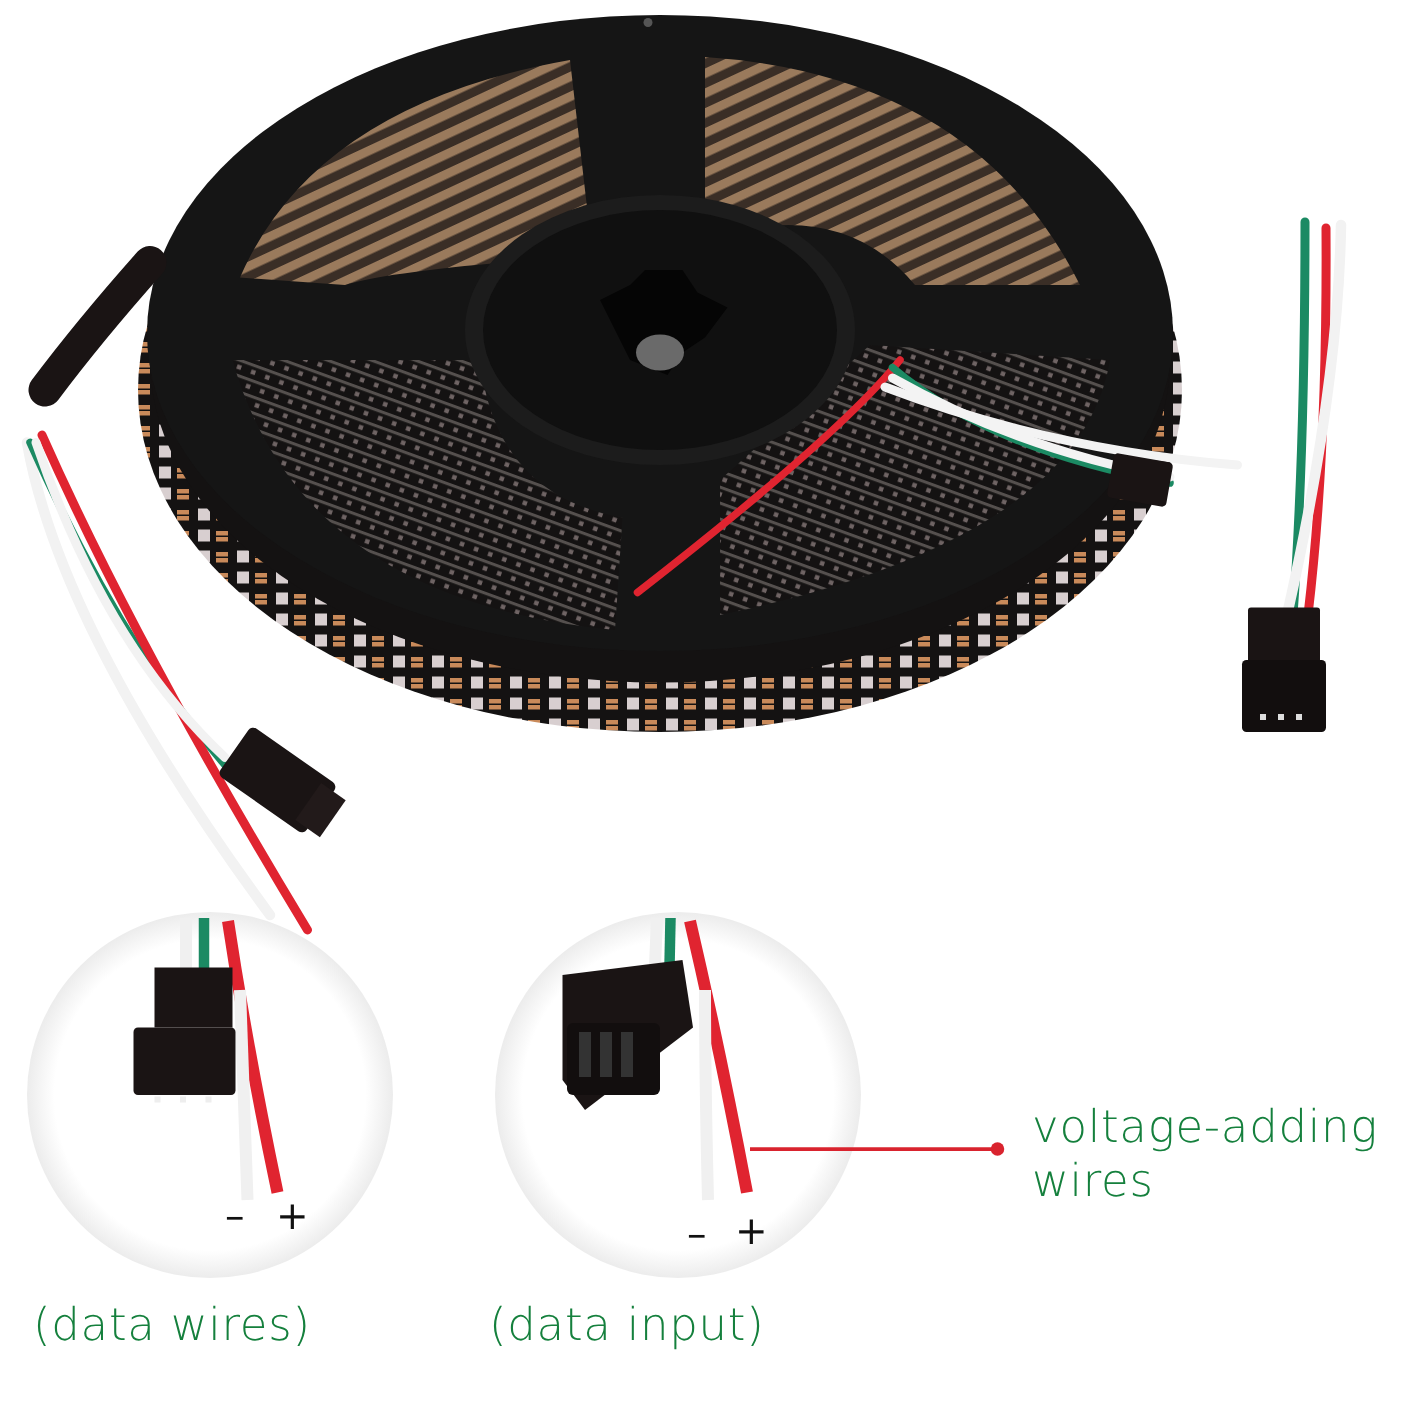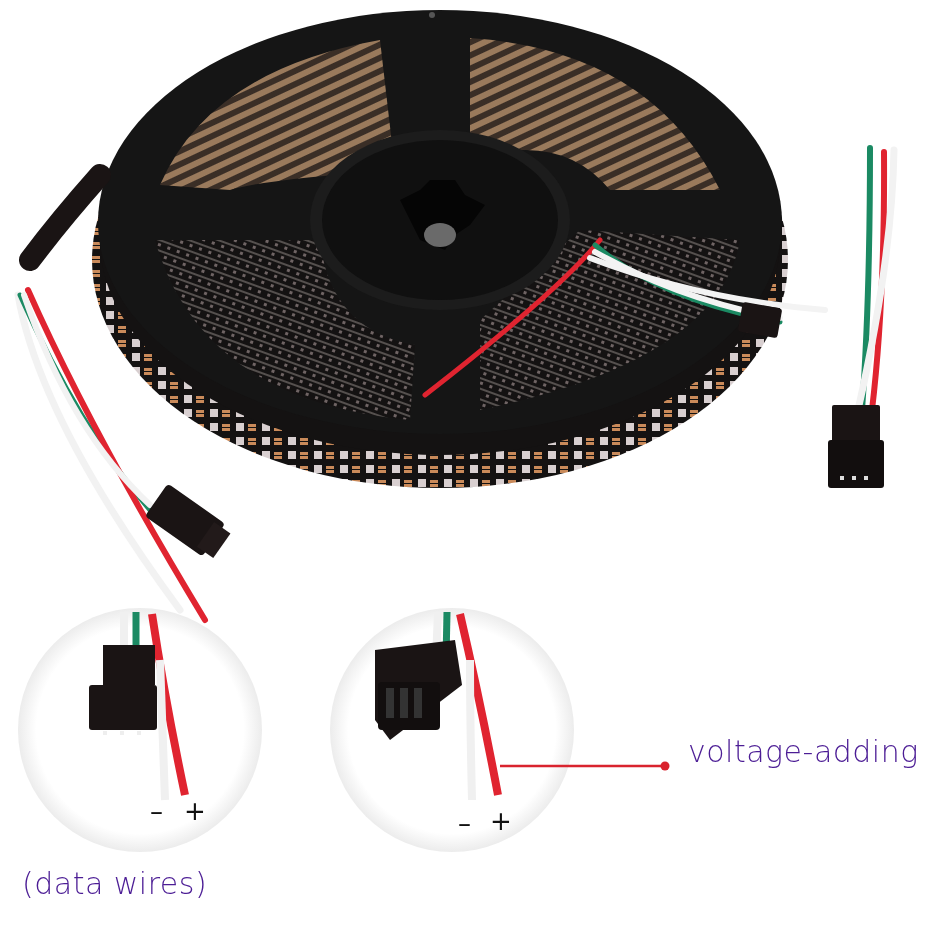--- a/index.html
+++ b/index.html
@@ -1,21 +1,21 @@
 <!DOCTYPE html>
 <html><head>
 <meta charset="utf-8">
 <style>
   html, body { margin: 0; padding: 0; background: #ffffff; }
   body { width: 940px; height: 946px; position: relative; overflow: hidden;
          font-family: "DejaVu Sans", sans-serif; }
   .stage { position: absolute; left: 0; top: 0; width: 940px; height: 946px; }
   svg { position: absolute; left: 0; top: 0; }
   .label {
-    position: absolute; color: #4c1d95; font-weight: 300;
+    position: absolute; color: #15803d; font-weight: 300;
     font-family: "DejaVu Sans", sans-serif; letter-spacing: 0.5px;
     line-height: 36px; font-size: 30px; white-space: nowrap;
   }
   .polarity { position: absolute; font-size: 26px; color: #111; font-family: "DejaVu Sans", sans-serif; }
 </style>
 </head>
 <body>
 
 <div class="stage">
   <svg width="940" height="946" viewBox="0 0 940 946">
@@ -124,20 +124,22 @@
     </g>
   </svg>
 
   <span class="polarity" style="left:150px; top:796px;">–</span>
   <span class="polarity" style="left:184px; top:796px;">+</span>
   <span class="polarity" style="left:458px; top:808px;">–</span>
   <span class="polarity" style="left:490px; top:806px;">+</span>
 
   <div class="label" style="left:688px; top:734px;">
     <div>voltage-adding</div>
+    <div>wires</div>
   </div>
 
   <div class="label" style="left:22px; top:866px;">
     <div>(data wires)</div>
   </div>
   <div class="label" style="left:326px; top:866px;">
+    <div>(data input)</div>
   </div>
 </div>
 
 </body></html>

